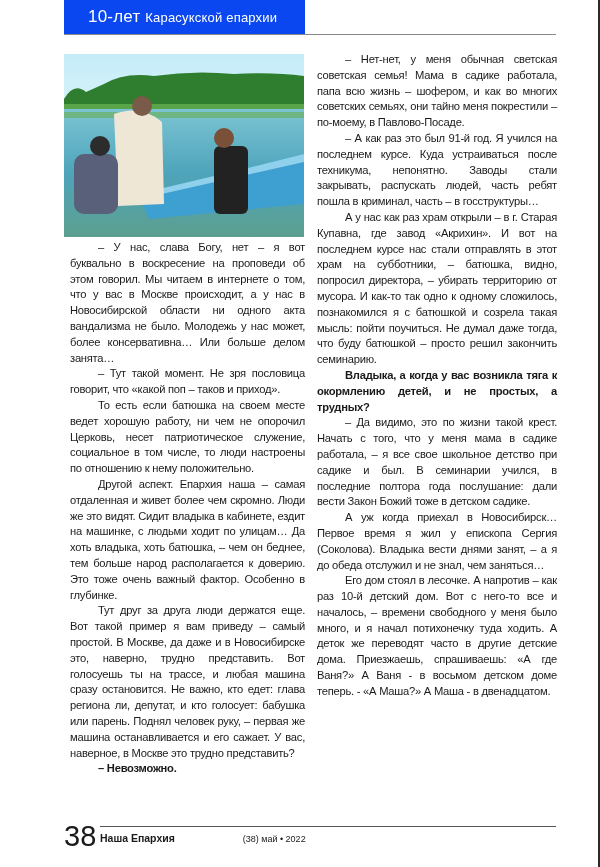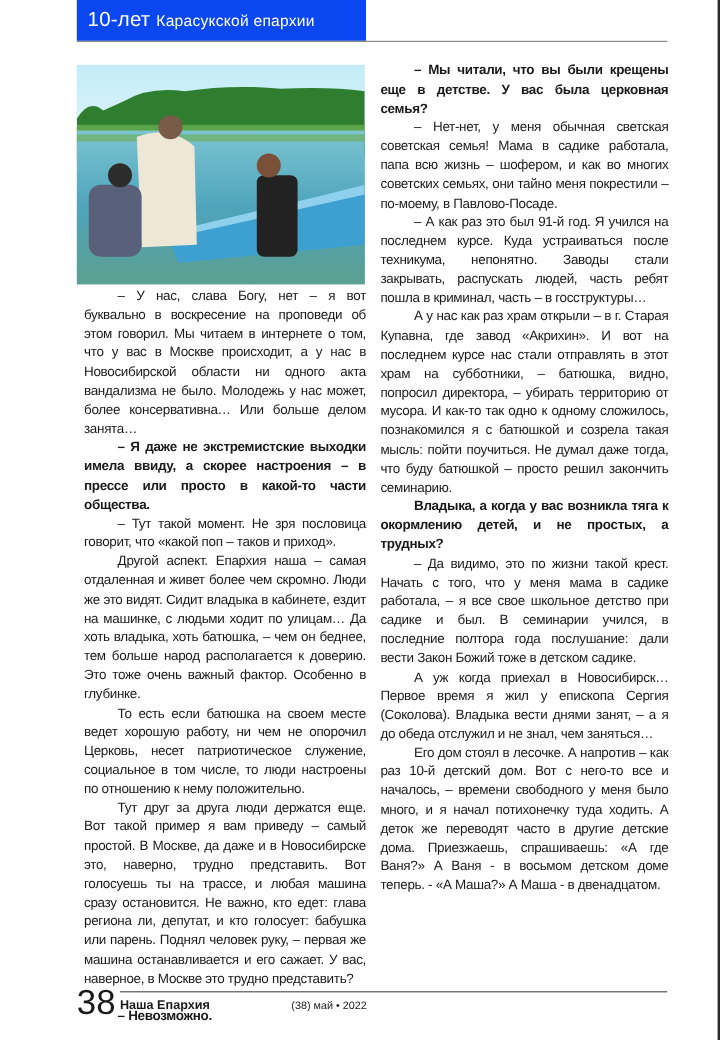--- a/index.html
+++ b/index.html
@@ -4,37 +4,37 @@
 <style>
   html, body { margin: 0; padding: 0; }
   body {
     width: 600px; height: 867px; background: #ffffff; position: relative; overflow: hidden;
     font-family: "Liberation Sans", sans-serif; color: #1a1a1a;
   }
   .page-edge { position: absolute; right: 0; top: 0; width: 2px; height: 867px; background: #2a2a2a; }
   .header-band {
     position: absolute; left: 64px; top: 0; width: 241px; height: 34px; background: #0a47f0;
     color: #fff; font-family: "Liberation Sans", sans-serif; font-size: 17px; line-height: 34px;
-    padding-left: 9px; box-sizing: border-box; letter-spacing: 0.2px; font-stretch: condensed;
+    padding-left: 24px; box-sizing: border-box; letter-spacing: 0.2px; font-stretch: condensed;
   }
   .header-band .small { font-size: 13px; }
   .header-rule { position: absolute; left: 64px; top: 34px; width: 492px; height: 1px; background: #888; }
   .photo {
     position: absolute; left: 64px; top: 54px; width: 240px; height: 183px; overflow: hidden;
     background: linear-gradient(#c7eef8 0%, #b9e7f5 28%, #3f8f3c 28%, #3a8a3a 41%, #7fc3cf 45%, #4fa7bb 70%, #5aa9a7 100%);
   }
   .col {
     position: absolute; font-size: 11.2px; line-height: 15.8px; text-align: justify;
     font-family: "Liberation Sans", sans-serif; letter-spacing: -0.25px;
   }
   .col-left { left: 70px; top: 240px; width: 235px; }
   .col-right { left: 317px; top: 52px; width: 240px; }
   .col p { margin: 0; text-indent: 28px; }
   .col p.q { font-weight: bold; }
-  .col p.gap { margin-top: 16px; }
+  .col p.gap { margin-top: 0; }
   .footer-rule { position: absolute; left: 100px; top: 826px; width: 456px; height: 1px; background: #555; }
   .page-num { position: absolute; left: 64px; top: 820px; font-size: 29px; font-family: "Liberation Sans", sans-serif; }
   .footer-text { position: absolute; left: 100px; top: 832px; font-size: 10.5px; }
   .footer-text .mag { font-weight: bold; margin-right: 20px; }
   .footer-text .issue { font-size: 9px; padding-left: 45px; }
 </style>
 </head>
 <body>
 
 <div class="page-edge"></div>
@@ -68,30 +68,28 @@
     <circle cx="78" cy="52" r="10" fill="#7a5a48"></circle>
     <rect x="10" y="100" width="44" height="60" rx="10" fill="#58607a"></rect>
     <circle cx="36" cy="92" r="10" fill="#2c2c2c"></circle>
     <rect x="150" y="92" width="34" height="68" rx="6" fill="#222"></rect>
     <circle cx="160" cy="84" r="10" fill="#7a5038"></circle>
   </svg>
 </div>
 
 <div class="col col-left">
   <p>– У нас, слава Богу, нет – я вот буквально в воскресение на проповеди об этом говорил. Мы читаем в интернете о том, что у вас в Москве происходит, а у нас в Новосибирской области ни одного акта вандализма не было. Молодежь у нас может, более консервативна… Или больше делом занята…</p>
-  <p class="q">– Я даже не экстремистские выходки имела ввиду, а скорее настроения – в прессе или просто в какой-то части общества.</p>
   <p>– Тут такой момент. Не зря пословица говорит, что «какой поп – таков и приход».</p>
+  <p>То есть если батюшка на своем месте ведет хорошую работу, ни чем не опорочил Церковь, несет патриотическое служение, социальное в том числе, то люди настроены по отношению к нему положительно.</p>
   <p>Другой аспект. Епархия наша – самая отдаленная и живет более чем скромно. Люди же это видят. Сидит владыка в кабинете, ездит на машинке, с людьми ходит по улицам… Да хоть владыка, хоть батюшка, – чем он беднее, тем больше народ располагается к доверию. Это тоже очень важный фактор. Особенно в глубинке.</p>
-  <p>То есть если батюшка на своем месте ведет хорошую работу, ни чем не опорочил Церковь, несет патриотическое служение, социальное в том числе, то люди настроены по отношению к нему положительно.</p>
   <p>Тут друг за друга люди держатся еще. Вот такой пример я вам приведу – самый простой. В Москве, да даже и в Новосибирске это, наверно, трудно представить. Вот голосуешь ты на трассе, и любая машина сразу остановится. Не важно, кто едет: глава региона ли, депутат, и кто голосует: бабушка или парень. Поднял человек руку, – первая же машина останавливается и его сажает. У вас, наверное, в Москве это трудно представить?</p>
   <p class="q gap">– Невозможно.</p>
 </div>
 
 <div class="col col-right">
-  <p class="q">– Мы читали, что вы были крещены еще в детстве. У вас была церковная семья?</p>
   <p>– Нет-нет, у меня обычная светская советская семья! Мама в садике работала, папа всю жизнь – шофером, и как во многих советских семьях, они тайно меня покрестили – по-моему, в Павлово-Посаде.</p>
   <p>– А как раз это был 91-й год. Я учился на последнем курсе. Куда устраиваться после техникума, непонятно. Заводы стали закрывать, распускать людей, часть ребят пошла в криминал, часть – в госструктуры…</p>
   <p>А у нас как раз храм открыли – в г. Старая Купавна, где завод «Акрихин». И вот на последнем курсе нас стали отправлять в этот храм на субботники, – батюшка, видно, попросил директора, – убирать территорию от мусора. И как-то так одно к одному сложилось, познакомился я с батюшкой и созрела такая мысль: пойти поучиться. Не думал даже тогда, что буду батюшкой – просто решил закончить семинарию.</p>
   <p class="q">Владыка, а когда у вас возникла тяга к окормлению детей, и не простых, а трудных?</p>
   <p>– Да видимо, это по жизни такой крест. Начать с того, что у меня мама в садике работала, – я все свое школьное детство при садике и был. В семинарии учился, в последние полтора года послушание: дали вести Закон Божий тоже в детском садике.</p>
   <p>А уж когда приехал в Новосибирск… Первое время я жил у епископа Сергия (Соколова). Владыка вести днями занят, – а я до обеда отслужил и не знал, чем заняться…</p>
   <p>Его дом стоял в лесочке. А напротив – как раз 10-й детский дом. Вот с него-то все и началось, – времени свободного у меня было много, и я начал потихонечку туда ходить. А деток же переводят часто в другие детские дома. Приезжаешь, спрашиваешь: «А где Ваня?» А Ваня - в восьмом детском доме теперь. - «А Маша?» А Маша - в двенадцатом.</p>
 </div>
 
 <div class="page-num">38</div>

